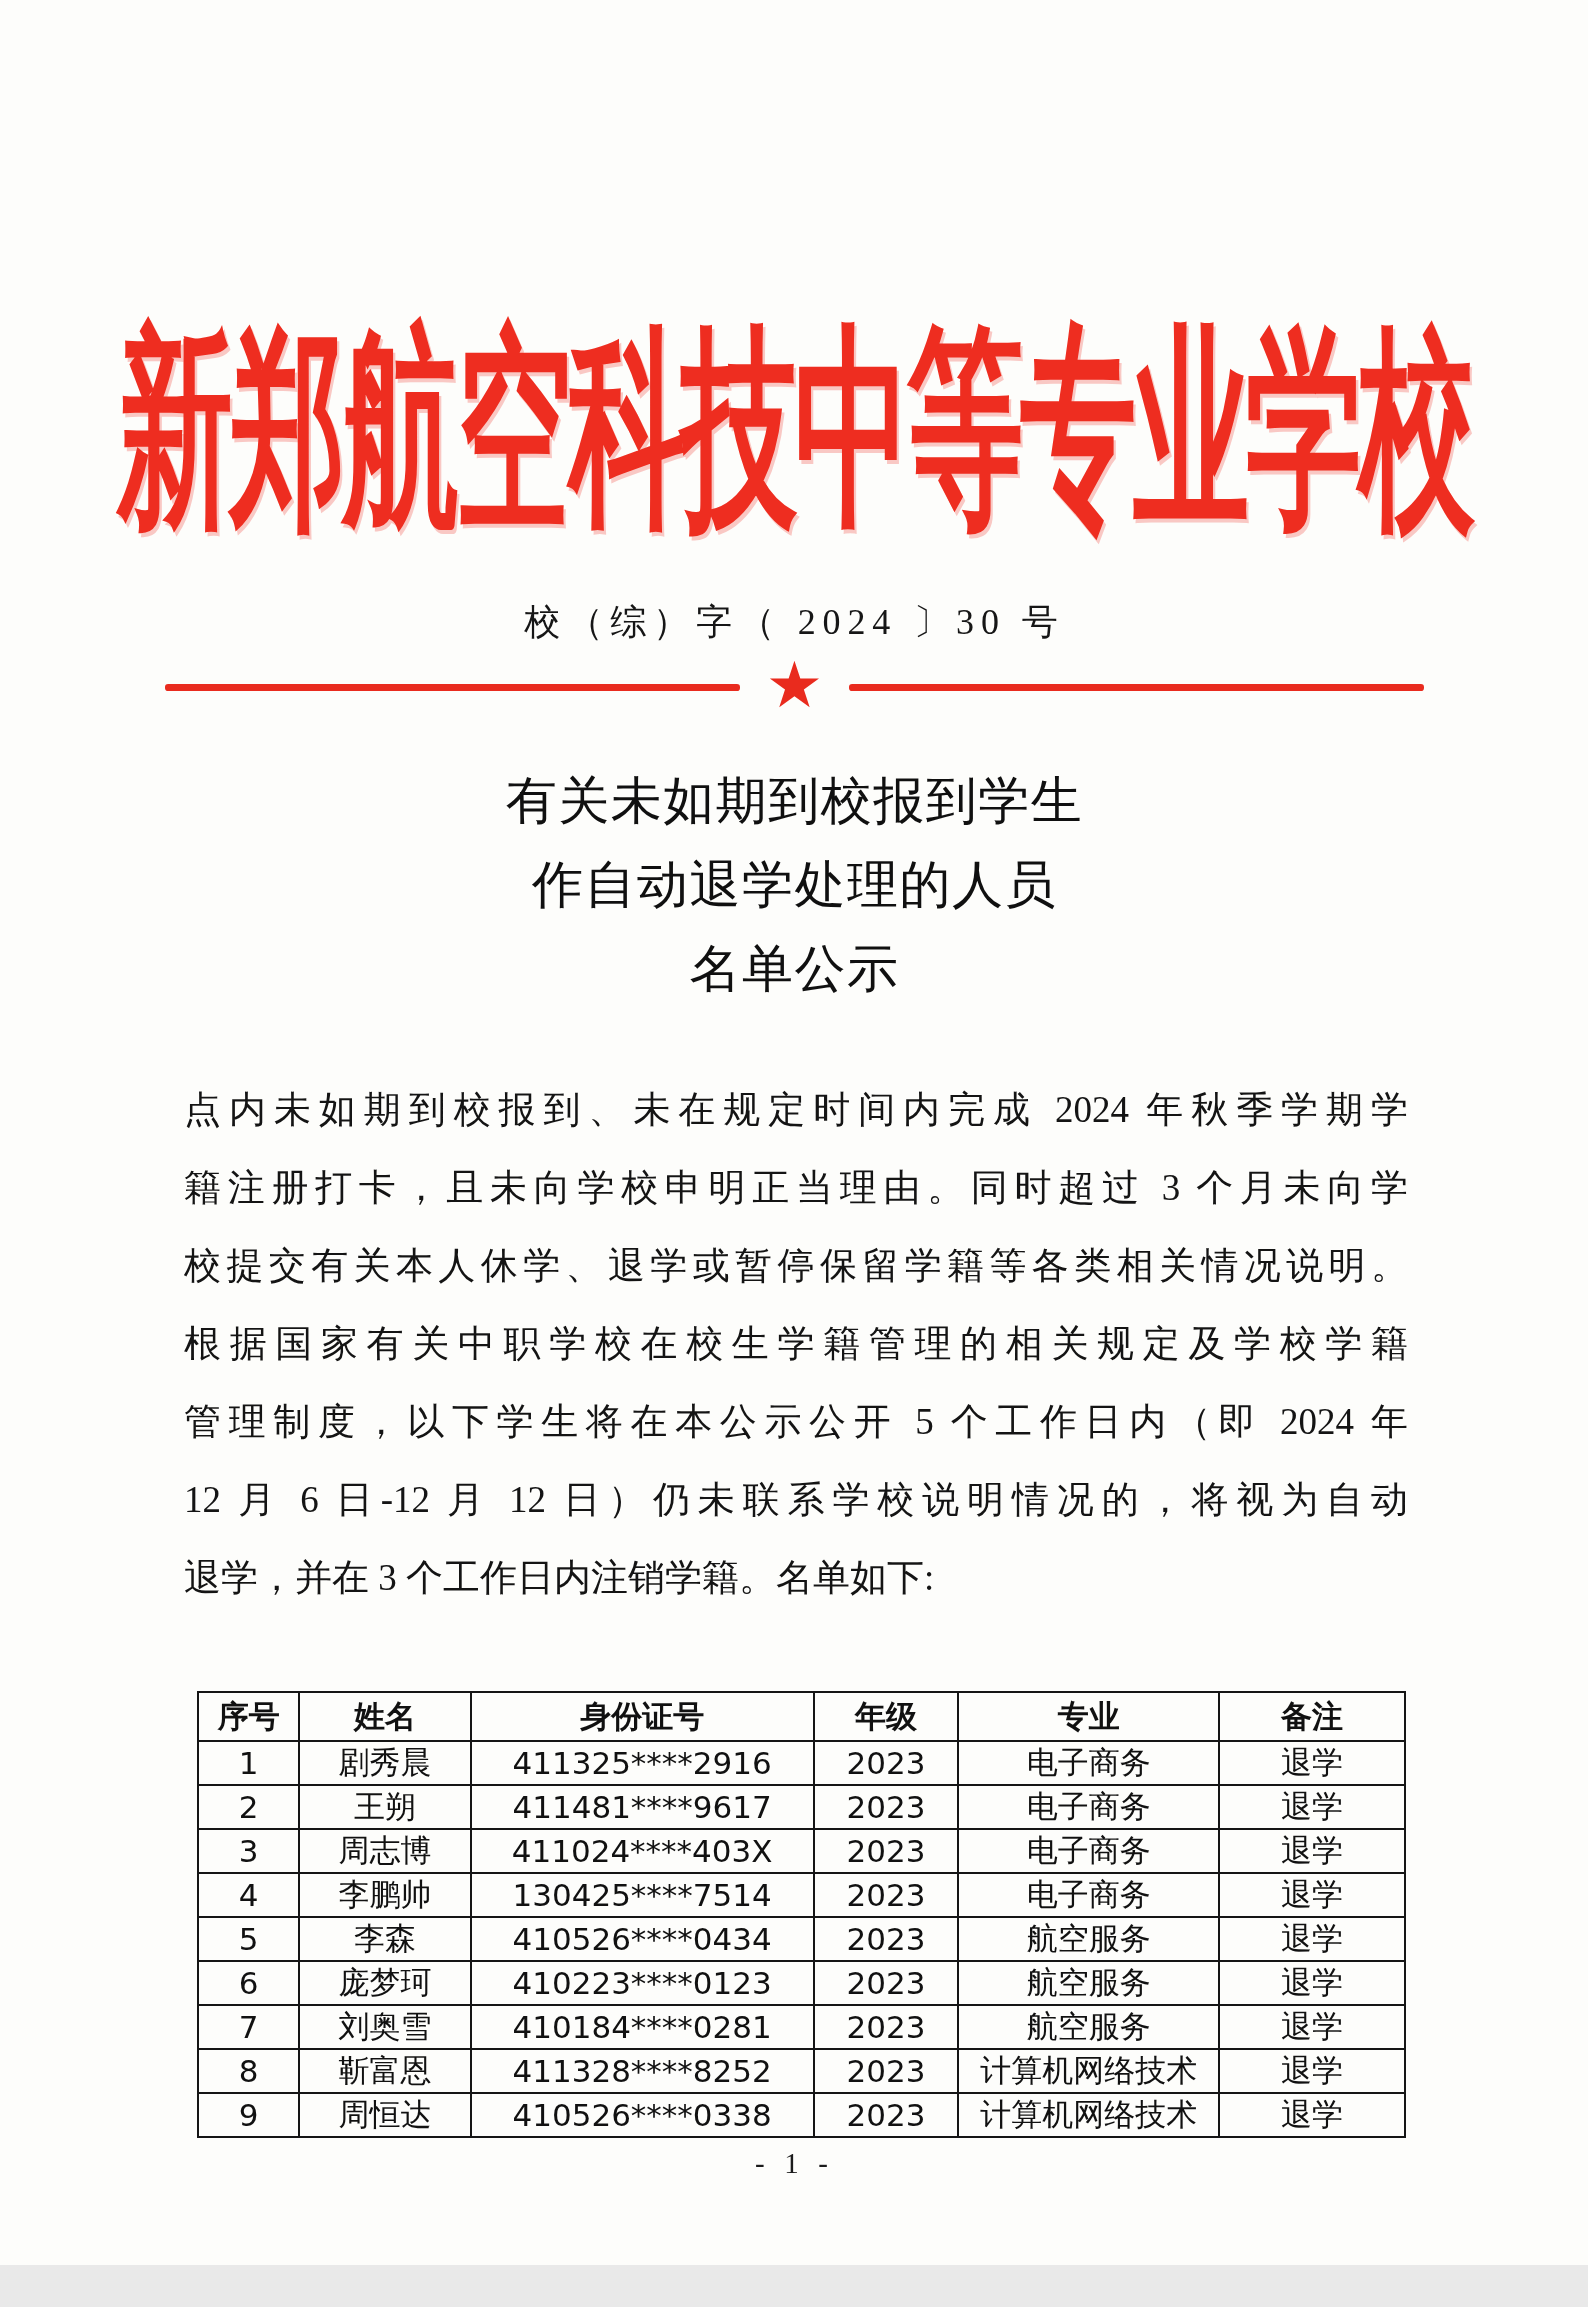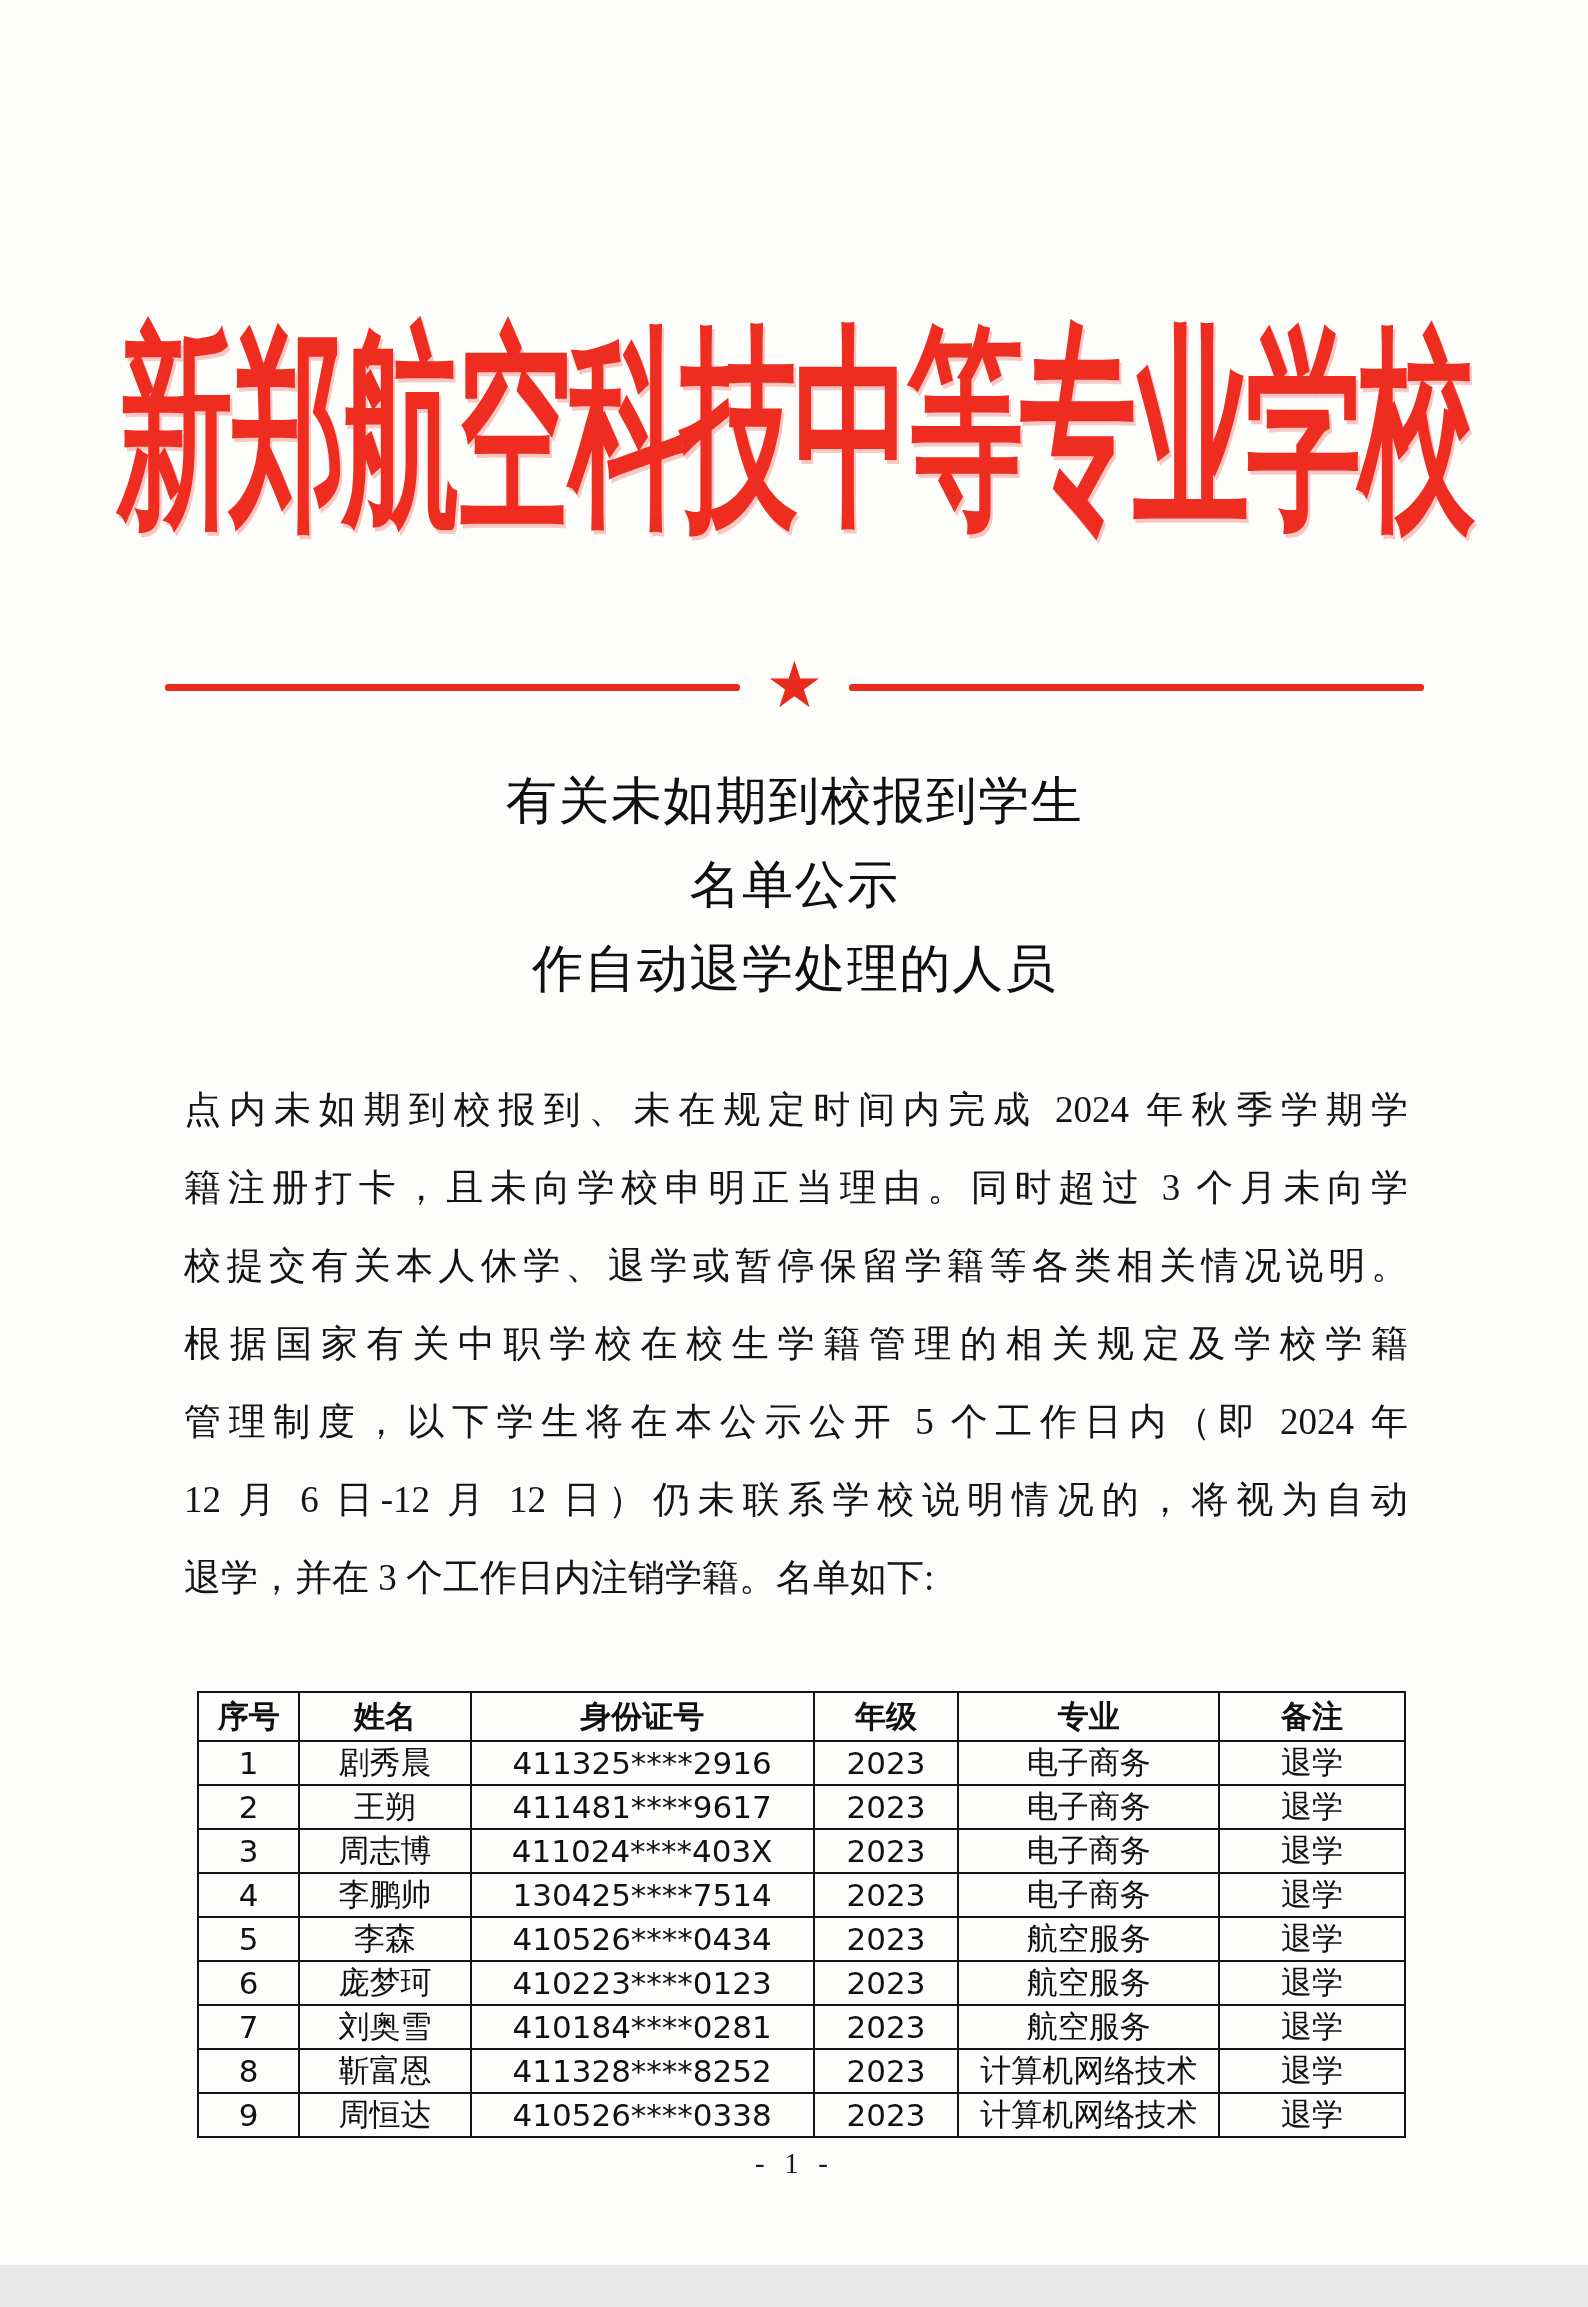--- a/index.html
+++ b/index.html
@@ -138,31 +138,32 @@
     color: #1b1b1b;
   }
 </style>
 </head>
 <body>
 
 <div class="page">
 
   <div class="school-name">新郑航空科技中等专业学校</div>
 
+  <div class="doc-number">校（综）字（ 2024 〕30 号</div>
 
   <div class="red-divider">
     <div class="divider-line"></div>
     <span class="star-icon">★</span>
     <div class="divider-line"></div>
   </div>
 
   <div class="notice-title">
     <div>有关未如期到校报到学生</div>
+    <div>作自动退学处理的人员</div>
     <div>名单公示</div>
-    <div>作自动退学处理的人员</div>
   </div>
 
   <div class="notice-body">
     <div class="body-line">点内未如期到校报到、未在规定时间内完成 2024 年秋季学期学</div>
     <div class="body-line">籍注册打卡，且未向学校申明正当理由。同时超过 3 个月未向学</div>
     <div class="body-line">校提交有关本人休学、退学或暂停保留学籍等各类相关情况说明。</div>
     <div class="body-line">根据国家有关中职学校在校生学籍管理的相关规定及学校学籍</div>
     <div class="body-line">管理制度，以下学生将在本公示公开 5 个工作日内（即 2024 年</div>
     <div class="body-line">12 月 6 日-12 月 12 日）仍未联系学校说明情况的，将视为自动</div>
     <div class="body-line flush">退学，并在 3 个工作日内注销学籍。名单如下:</div>

